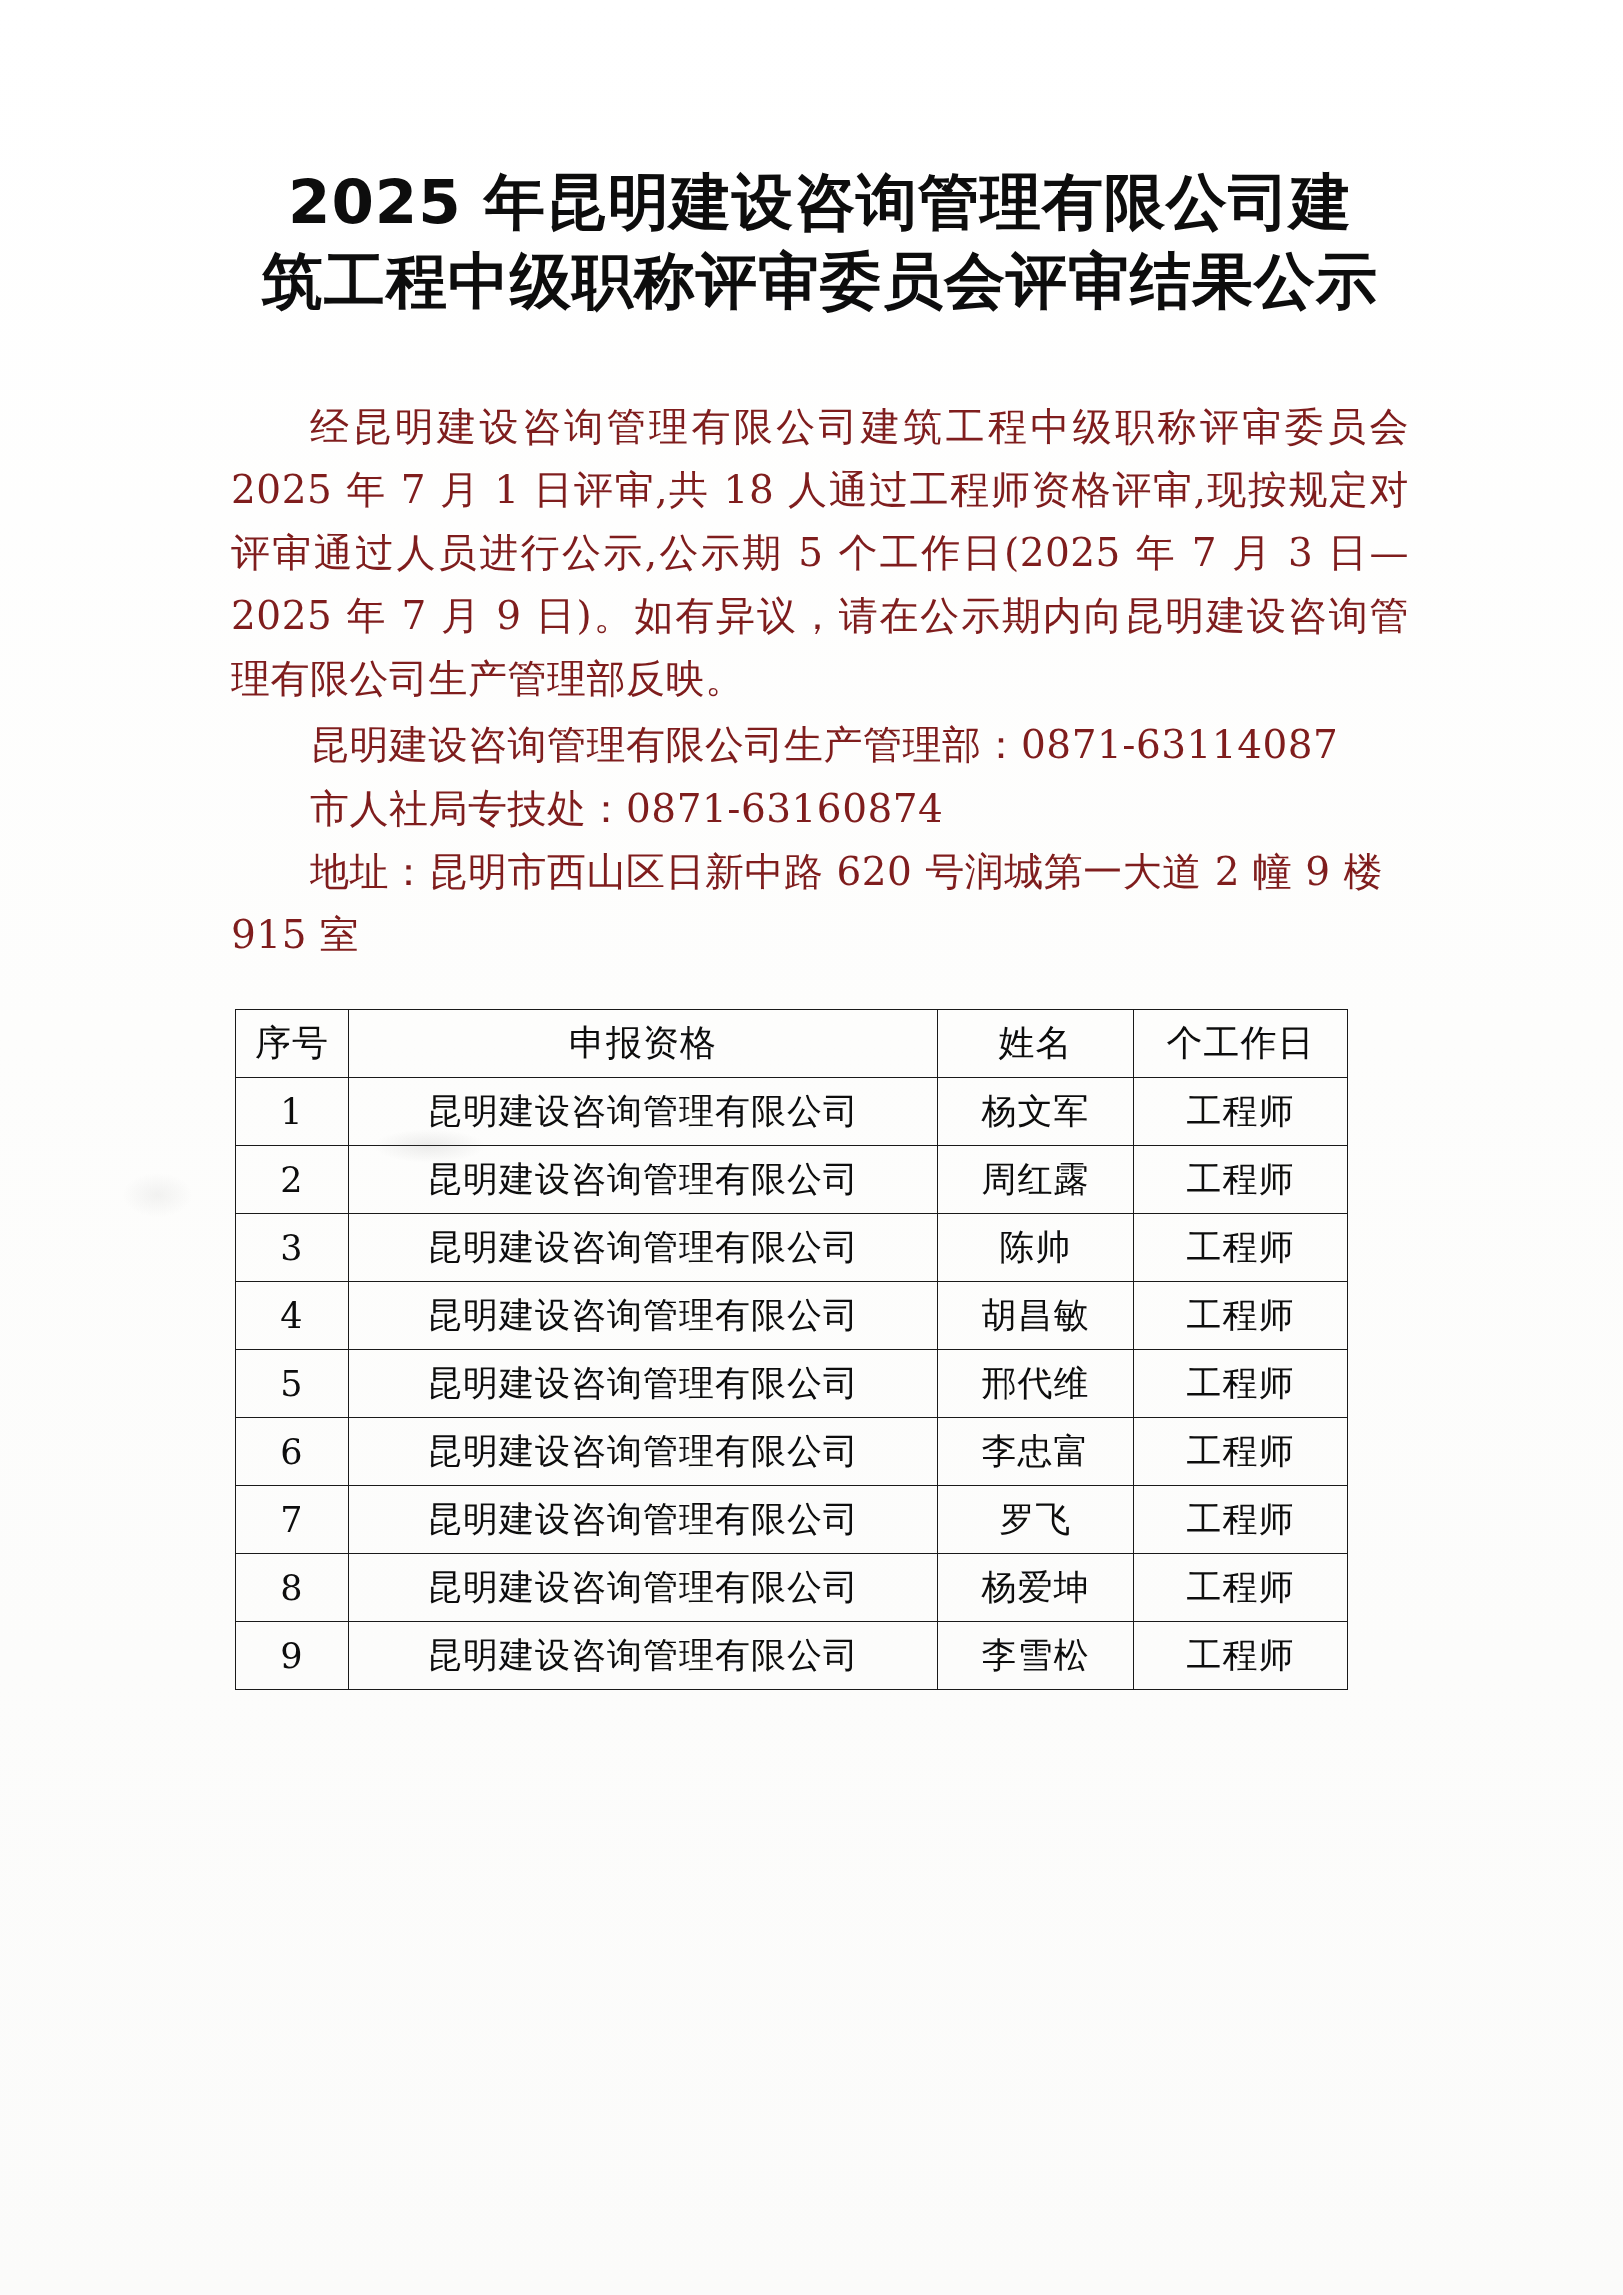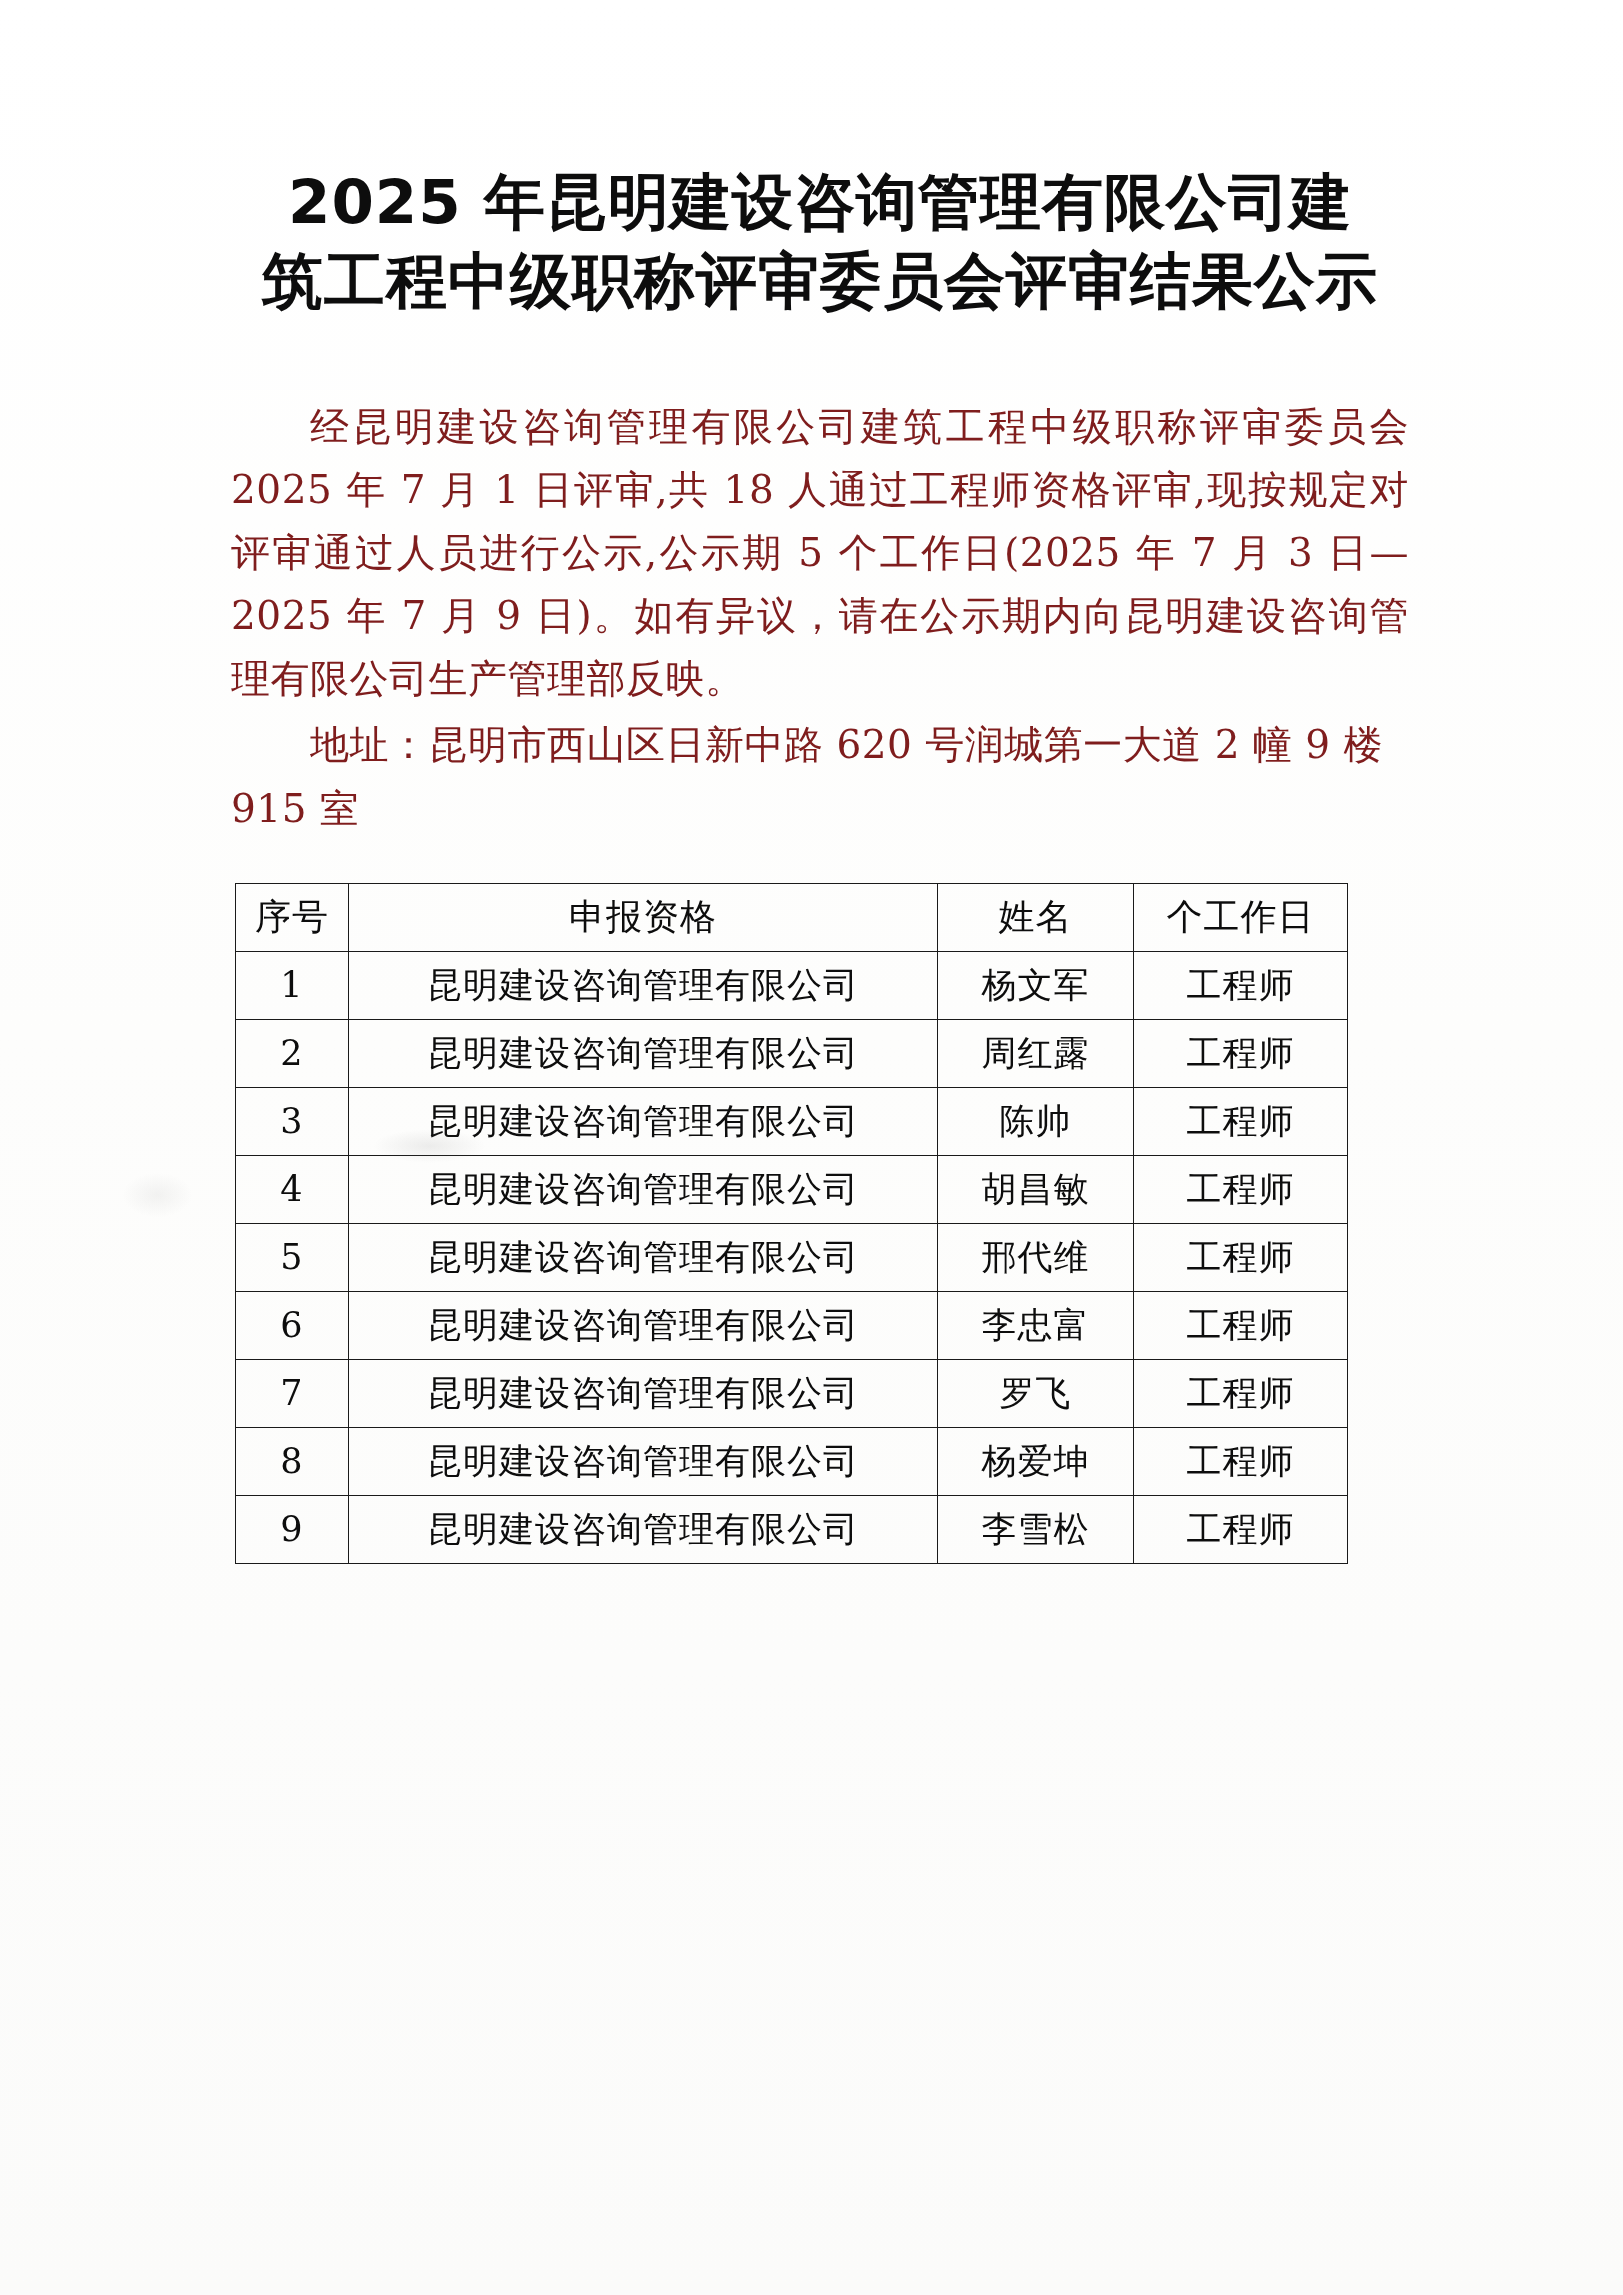--- a/index.html
+++ b/index.html
@@ -118,20 +118,22 @@
 <div class="page">
   <div class="paper-tint"></div>
 
   <div class="content">
 
     <h1 class="doc-title">2025 年昆明建设咨询管理有限公司建筑工程中级职称评审委员会评审结果公示</h1>
 
     <div class="body-block">
       <p class="para">经昆明建设咨询管理有限公司建筑工程中级职称评审委员会 2025 年 7 月 1 日评审,共 18 人通过工程师资格评审,现按规定对评审通过人员进行公示,公示期 5 个工作日(2025 年 7 月 3 日—2025 年 7 月 9 日)。如有异议，请在公示期内向昆明建设咨询管理有限公司生产管理部反映。</p>
 
+      <p class="line-plain">昆明建设咨询管理有限公司生产管理部：0871-63114087</p>
+      <p class="line-plain">市人社局专技处：0871-63160874</p>
       <p class="line-plain">地址：昆明市西山区日新中路 620 号润城第一大道 2 幢 9 楼 915 室</p>
     </div>
 
     <table class="result-table">
       <colgroup>
         <col class="c-idx">
           <col class="c-unit">
           <col class="c-name">
           <col class="c-qual">
       </colgroup>

